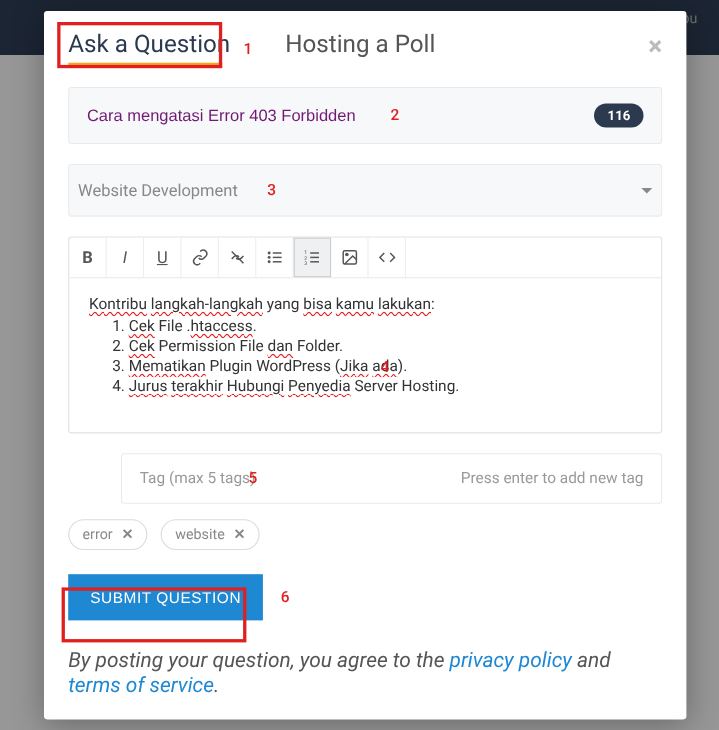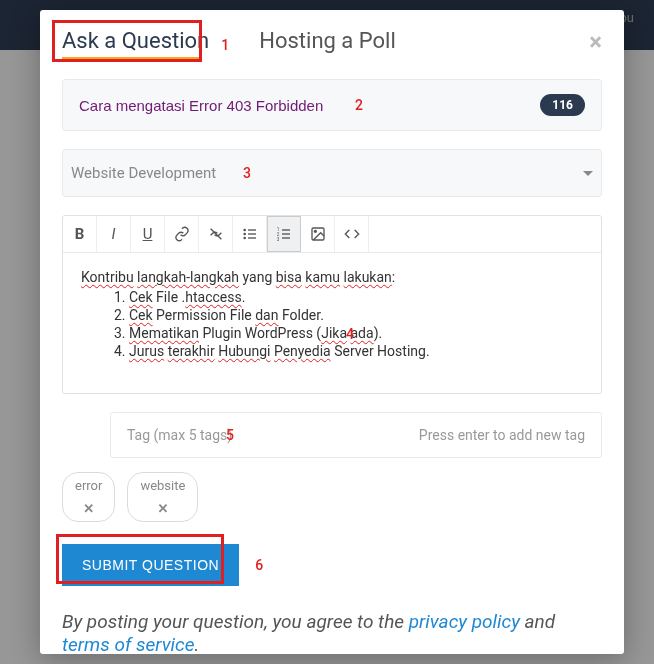--- a/index.html
+++ b/index.html
@@ -32,30 +32,30 @@
 .editor { margin-top: 18px; border: 1px solid #e0e2e4; border-radius: 3px; background: #fff; }
 .toolbar { display: flex; border-bottom: 1px solid #e8eaec; }
 .tbtn { width: 34px; height: 36px; display: flex; align-items: center; justify-content: center; border-right: 1px solid #eee; cursor: pointer; color: #555; font-size: 15px; }
 .tbtn.active { background: #eef0f2; border: 1px solid #ccc; }
 .editor-body { padding: 16px 18px; font-size: 14px; color: #333; min-height: 140px; }
 .wavy { text-decoration: underline wavy #e02020; text-decoration-thickness: 1px; text-underline-offset: 2px; }
 
 .tag-field { margin-top: 18px; background: #fff; border: 1px solid #e8eaec; border-radius: 3px; padding: 14px 16px; display: flex; justify-content: space-between; align-items: center; color: #999; font-size: 14px; margin-left: 48px; }
 
 .tags { display: flex; gap: 12px; margin-top: 14px; }
-.tag-chip { border: 1px solid #d8dce0; border-radius: 16px; padding: 5px 12px; font-size: 13px; color: #888; display: flex; align-items: center; gap: 8px; cursor: pointer; flex-direction: column; }
+.tag-chip { border: 1px solid #d8dce0; border-radius: 16px; padding: 5px 12px; font-size: 13px; color: #888; display: flex; align-items: center; gap: 8px; cursor: pointer; }
 .tag-x { color: #888; font-weight: bold; }
 
 .submit-row { margin-top: 22px; display: flex; align-items: center; gap: 16px; }
 .submit-btn { background: #1e88d2; color: #fff; border: none; padding: 13px 20px; font-size: 14px; letter-spacing: 0.5px; cursor: pointer; }
 .footer-text { margin-top: 24px; font-size: 19px; color: #555; font-style: italic; }
 .footer-text a { color: #1e88d2; text-decoration: none; font-style: italic; }
 
 ol { padding-left: 36px; margin-top: 4px; }
-ol li { margin: 2px 12px; }
+ol li { margin: 2px 0; }
 </style>
 </head>
 <body>
 
 <div class="bg">
   <div class="bg-top"></div>
   <div class="bg-nav">
     <span>Home</span>
       <span>Tentang Forum</span>
       <span>Redeem Poin</span>

